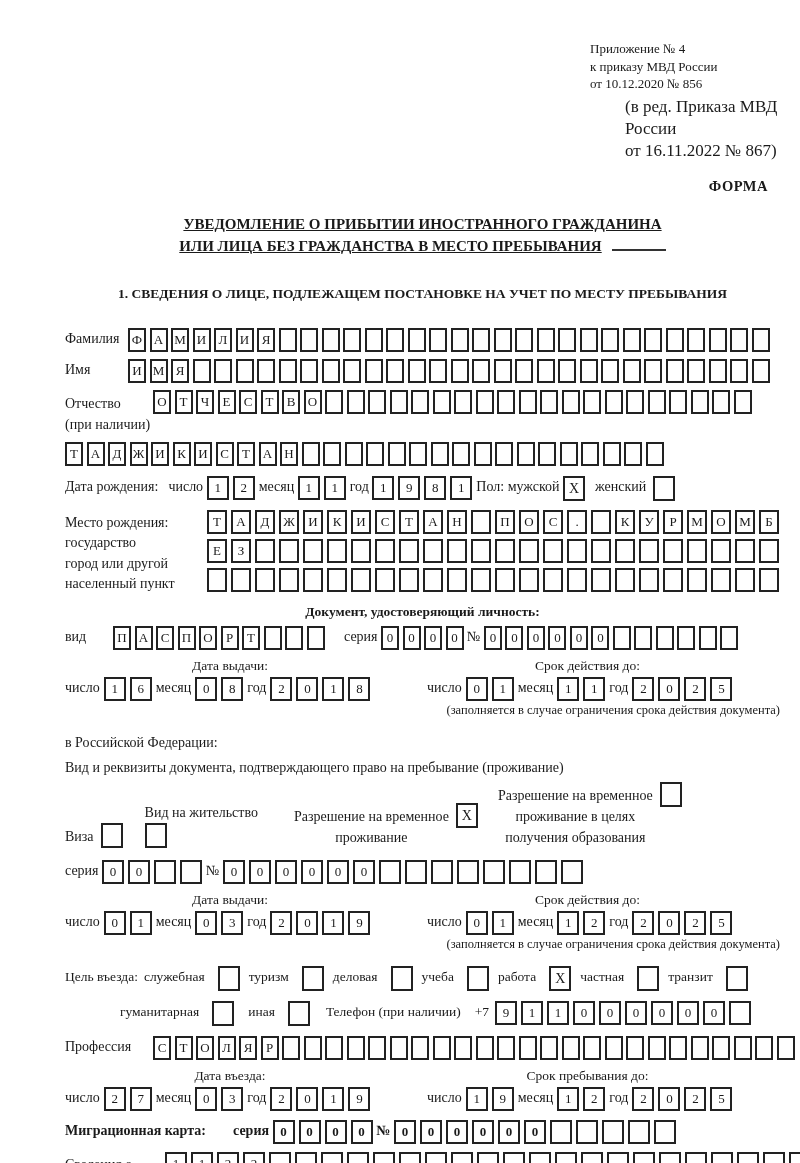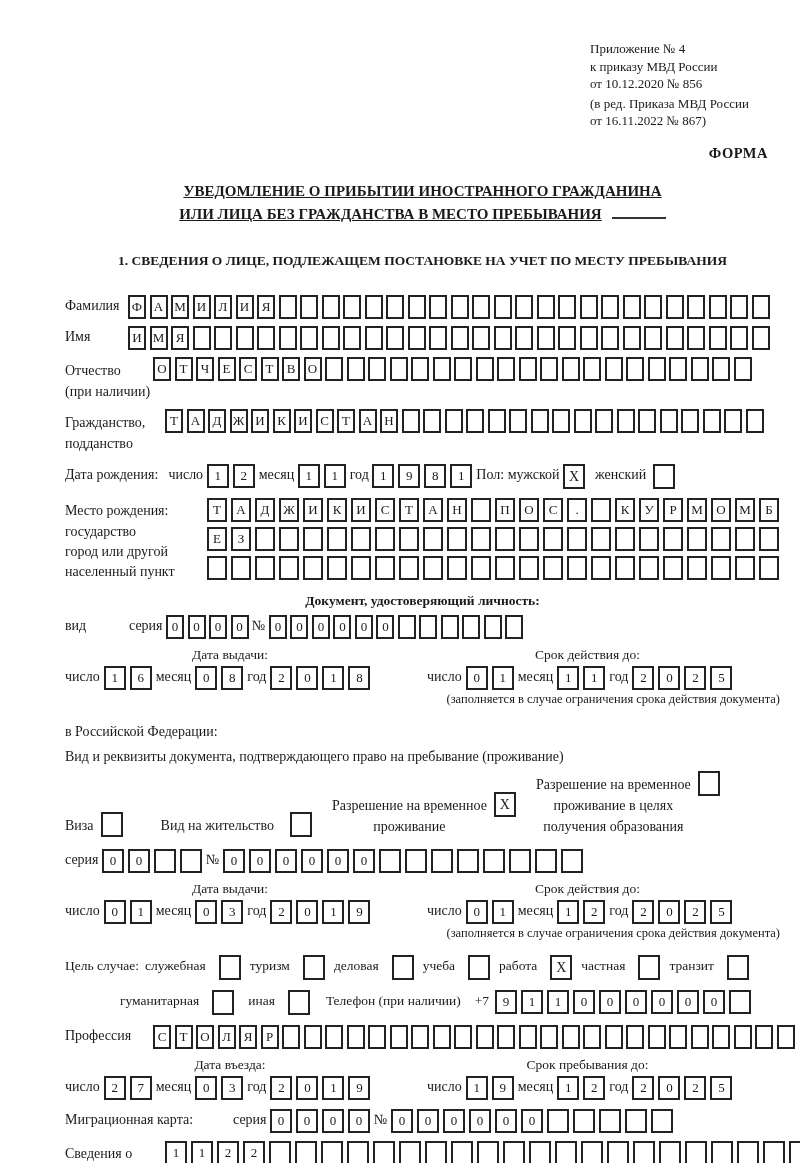--- a/index.html
+++ b/index.html
@@ -5,21 +5,21 @@
   html,body{margin:0;padding:0;background:#ffffff;}
   body{
     width:800px;height:1163px;overflow:hidden;
     font-family:"Liberation Serif","DejaVu Serif",serif;
     color:#1a1a1a;font-size:14px;
   }
   .page{padding:40px 20px 0 65px;}
 
   
   .annex{margin-left:auto;width:190px;line-height:1.35;font-size:13px;}
-  .annex .sub{font-size:13px;margin-top:3px;line-height:1.3;}
+  .annex .sub{font-size:17px;margin-top:3px;line-height:1.3;margin-left:35px;}
   .form-word{text-align:right;font-weight:bold;font-size:14.5px;margin:16px 12px 0 0;letter-spacing:.5px;}
 
   
   .title{text-align:center;font-weight:bold;font-size:15px;line-height:1.5;margin-top:18px;text-decoration:underline;}
   .title .blank{display:inline-block;width:54px;border-bottom:2px solid #333;margin-left:10px;}
   .sec-head{text-align:center;font-weight:bold;font-size:13.5px;margin-top:28px;}
 
   
   .row{display:flex;align-items:flex-start;margin-top:7px;}
   .lbl{white-space:nowrap;padding-top:3px;}
@@ -105,24 +105,20 @@
 
   <div class="row">
     <span class="lbl2" style="min-width:88px;">
       <div>Отчество</div>
       <div>(при наличии)</div>
     </span>
     <span class="grid"><span class="cell">О</span><span class="cell">Т</span><span class="cell">Ч</span><span class="cell">Е</span><span class="cell">С</span><span class="cell">Т</span><span class="cell">В</span><span class="cell">О</span><span class="cell"></span><span class="cell"></span><span class="cell"></span><span class="cell"></span><span class="cell"></span><span class="cell"></span><span class="cell"></span><span class="cell"></span><span class="cell"></span><span class="cell"></span><span class="cell"></span><span class="cell"></span><span class="cell"></span><span class="cell"></span><span class="cell"></span><span class="cell"></span><span class="cell"></span><span class="cell"></span><span class="cell"></span><span class="cell"></span></span>
   </div>
 
   <div class="row">
-    <span class="lbl2" style="min-width:100px;">
-      <div>Гражданство,</div>
-      <div>подданство</div>
-    </span>
     <span class="grid"><span class="cell">Т</span><span class="cell">А</span><span class="cell">Д</span><span class="cell">Ж</span><span class="cell">И</span><span class="cell">К</span><span class="cell">И</span><span class="cell">С</span><span class="cell">Т</span><span class="cell">А</span><span class="cell">Н</span><span class="cell"></span><span class="cell"></span><span class="cell"></span><span class="cell"></span><span class="cell"></span><span class="cell"></span><span class="cell"></span><span class="cell"></span><span class="cell"></span><span class="cell"></span><span class="cell"></span><span class="cell"></span><span class="cell"></span><span class="cell"></span><span class="cell"></span><span class="cell"></span><span class="cell"></span></span>
   </div>
 
   <div class="row" style="margin-top:10px;align-items:flex-start;">
     <span class="lbl">Дата рождения:</span>
     <span class="gap"></span>
     <span class="lbl">число</span>&nbsp;
     <span class="grid"><span class="cell-w">1</span><span class="cell-w">2</span></span>
     <span class="lbl">месяц</span>&nbsp;
     <span class="grid"><span class="cell-w">1</span><span class="cell-w">1</span></span>
@@ -147,20 +143,21 @@
       <div class="grid" style="margin-bottom:5px;"><span class="cell-m">Т</span><span class="cell-m">А</span><span class="cell-m">Д</span><span class="cell-m">Ж</span><span class="cell-m">И</span><span class="cell-m">К</span><span class="cell-m">И</span><span class="cell-m">С</span><span class="cell-m">Т</span><span class="cell-m">А</span><span class="cell-m">Н</span><span class="cell-m"></span><span class="cell-m">П</span><span class="cell-m">О</span><span class="cell-m">С</span><span class="cell-m">.</span><span class="cell-m"></span><span class="cell-m">К</span><span class="cell-m">У</span><span class="cell-m">Р</span><span class="cell-m">М</span><span class="cell-m">О</span><span class="cell-m">М</span><span class="cell-m">Б</span></div>
       <div class="grid" style="margin-bottom:5px;"><span class="cell-m">Е</span><span class="cell-m">З</span><span class="cell-m"></span><span class="cell-m"></span><span class="cell-m"></span><span class="cell-m"></span><span class="cell-m"></span><span class="cell-m"></span><span class="cell-m"></span><span class="cell-m"></span><span class="cell-m"></span><span class="cell-m"></span><span class="cell-m"></span><span class="cell-m"></span><span class="cell-m"></span><span class="cell-m"></span><span class="cell-m"></span><span class="cell-m"></span><span class="cell-m"></span><span class="cell-m"></span><span class="cell-m"></span><span class="cell-m"></span><span class="cell-m"></span><span class="cell-m"></span></div>
       <div class="grid"><span class="cell-m"></span><span class="cell-m"></span><span class="cell-m"></span><span class="cell-m"></span><span class="cell-m"></span><span class="cell-m"></span><span class="cell-m"></span><span class="cell-m"></span><span class="cell-m"></span><span class="cell-m"></span><span class="cell-m"></span><span class="cell-m"></span><span class="cell-m"></span><span class="cell-m"></span><span class="cell-m"></span><span class="cell-m"></span><span class="cell-m"></span><span class="cell-m"></span><span class="cell-m"></span><span class="cell-m"></span><span class="cell-m"></span><span class="cell-m"></span><span class="cell-m"></span><span class="cell-m"></span></div>
     </span>
   </div>
 
   <div class="center-bold">Документ, удостоверяющий личность:</div>
 
   <div class="row" style="margin-top:6px;">
     <span class="lbl" style="min-width:48px;">вид</span>
+    <span class="grid"><span class="cell">П</span><span class="cell">А</span><span class="cell">С</span><span class="cell">П</span><span class="cell">О</span><span class="cell">Р</span><span class="cell">Т</span><span class="cell"></span><span class="cell"></span><span class="cell"></span></span>
     <span class="gap" style="width:16px;"></span>
     <span class="lbl">серия</span>&nbsp;
     <span class="grid"><span class="cell">0</span><span class="cell">0</span><span class="cell">0</span><span class="cell">0</span></span>
     <span class="lbl">№</span>&nbsp;
     <span class="grid"><span class="cell">0</span><span class="cell">0</span><span class="cell">0</span><span class="cell">0</span><span class="cell">0</span><span class="cell">0</span><span class="cell"></span><span class="cell"></span><span class="cell"></span><span class="cell"></span><span class="cell"></span><span class="cell"></span></span>
   </div>
 
   <div class="date-heads">
     <div class="dh-left">Дата выдачи:</div>
     <div class="dh-right">Срок действия до:</div>
@@ -188,21 +185,21 @@
   <div class="intro">
     <div>в Российской Федерации:</div>
     <div>Вид и реквизиты документа, подтверждающего право на пребывание (проживание)</div>
   </div>
 
   <div class="options">
     <div class="opt">
       <span class="olbl">Виза</span>
       <span class="checkbox"></span>
     </div>
-    <div class="opt" style="margin-left:24px;">
+    <div class="opt" style="margin-left:8px;flex-direction:column;">
       <span class="olbl" style="margin-right:16px;">Вид на жительство</span>
       <span class="checkbox"></span>
     </div>
     <div class="opt" style="margin-left:6px;">
       <span class="olbl">
         <div>Разрешение на временное</div>
         <div>проживание</div>
       </span>
       <span class="checkbox">X</span>
     </div>
@@ -241,21 +238,21 @@
       <span class="grid"><span class="cell-w">0</span><span class="cell-w">1</span></span>
       <span class="dlbl">месяц</span>
       <span class="grid"><span class="cell-w">1</span><span class="cell-w">2</span></span>
       <span class="dlbl">год</span>
       <span class="grid"><span class="cell-w">2</span><span class="cell-w">0</span><span class="cell-w">2</span><span class="cell-w">5</span></span>
     </div>
   </div>
   <div class="note-right">(заполняется в случае ограничения срока действия документа)</div>
 
   <div class="purpose-row">
-    <span class="txt" style="padding-top:3px;margin-right:6px;white-space:nowrap;">Цель случае:</span>
+    <span class="txt" style="padding-top:3px;margin-right:6px;white-space:nowrap;">Цель въезда:</span>
     <span class="p-item">
       <span class="txt">служебная</span>
       <span class="checkbox"></span>
     </span>
     <span class="p-item">
       <span class="txt">туризм</span>
       <span class="checkbox"></span>
     </span>
     <span class="p-item">
       <span class="txt">деловая</span>
@@ -314,21 +311,21 @@
     <div class="date-group dg-right">
       <span class="dlbl">число</span>
       <span class="grid"><span class="cell-w">1</span><span class="cell-w">9</span></span>
       <span class="dlbl">месяц</span>
       <span class="grid"><span class="cell-w">1</span><span class="cell-w">2</span></span>
       <span class="dlbl">год</span>
       <span class="grid"><span class="cell-w">2</span><span class="cell-w">0</span><span class="cell-w">2</span><span class="cell-w">5</span></span>
     </div>
   </div>
 
-  <div class="row" style="margin-top:9px;">
+  <div class="row" style="margin-top:9px;font-weight:bold;">
     <span class="lbl" style="min-width:168px;">Миграционная карта:</span>
     <span class="lbl">серия</span>&nbsp;
     <span class="grid"><span class="cell-w">0</span><span class="cell-w">0</span><span class="cell-w">0</span><span class="cell-w">0</span></span>
     <span class="lbl">№</span>&nbsp;
     <span class="grid"><span class="cell-w">0</span><span class="cell-w">0</span><span class="cell-w">0</span><span class="cell-w">0</span><span class="cell-w">0</span><span class="cell-w">0</span><span class="cell-w"></span><span class="cell-w"></span><span class="cell-w"></span><span class="cell-w"></span><span class="cell-w"></span></span>
   </div>
 
   <div class="row" style="margin-top:8px;">
     <span class="lbl2 stack" style="min-width:100px;">
       <div>Сведения о</div>

